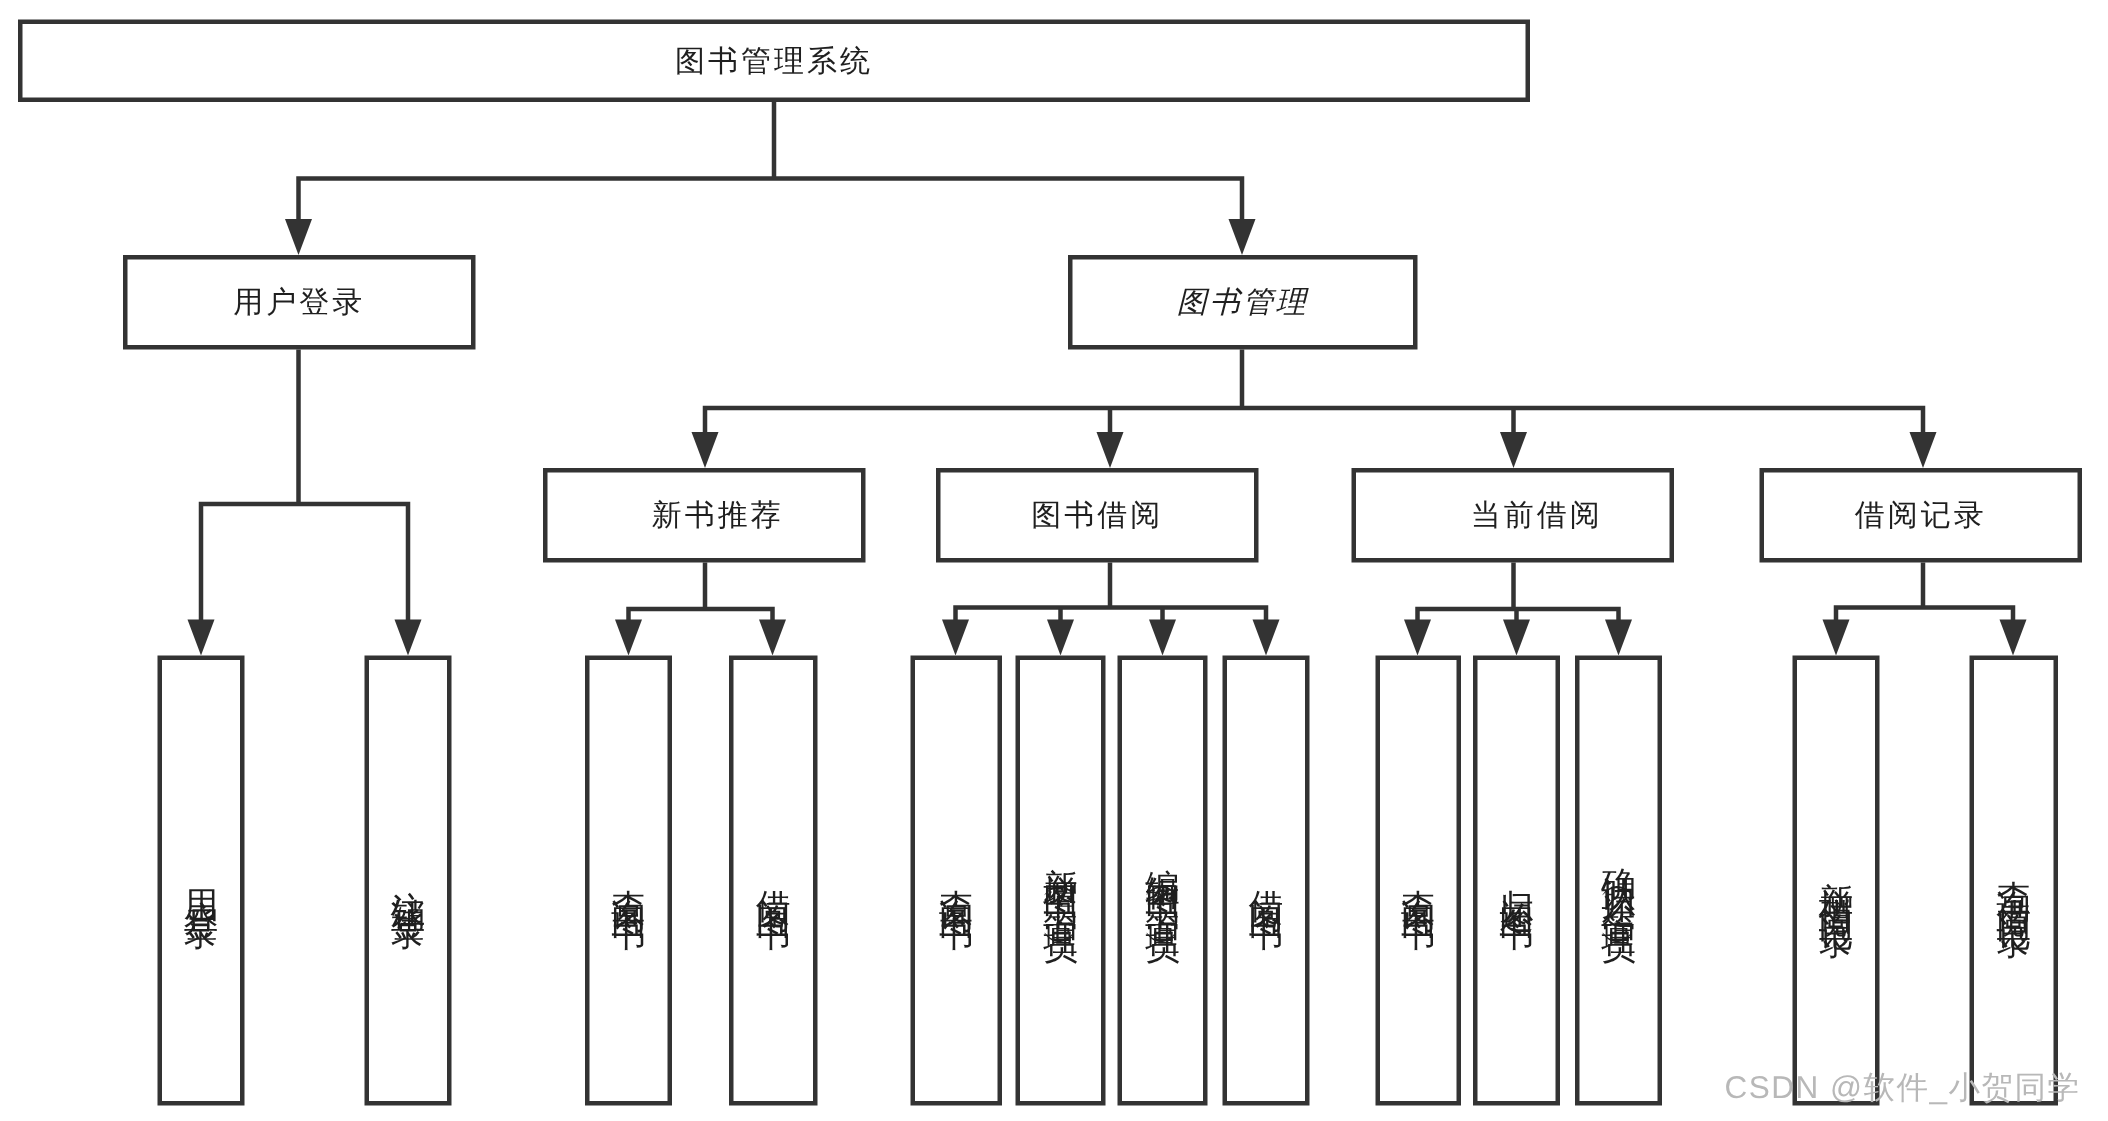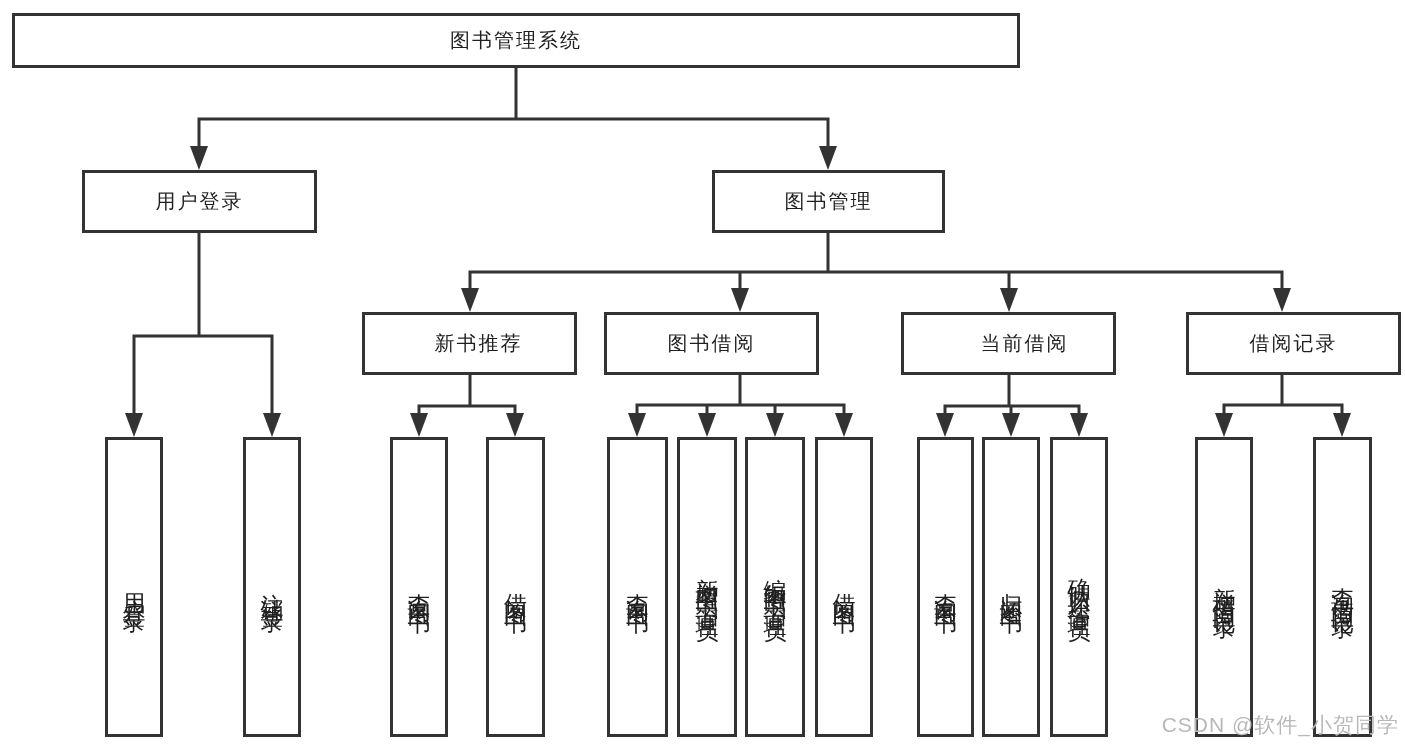--- a/index.html
+++ b/index.html
@@ -30,21 +30,21 @@
   .vbox .vtext {
     writing-mode: vertical-rl;
     text-orientation: mixed;
     font-size: 23px;
     letter-spacing: 6px;
     line-height: 1;
     white-space: nowrap;
   }
   .watermark {
     position: absolute;
-    right: 6px;
+    right: 18px;
     bottom: 8px;
     font-size: 21px;
     letter-spacing: 1px;
     color: #b8b8b8;
     white-space: nowrap;
   }
 </style>
 </head>
 <body>
 
@@ -100,34 +100,34 @@
     </g>
   </svg>
 
   <div class="node hbox" style="left:12px; top:13px; width:1008px; height:55px;">
     <span>图书管理系统</span>
   </div>
 
   <div class="node hbox" style="left:82px; top:170px; width:235px; height:63px;">
     <span>用户登录</span>
   </div>
-  <div class="node hbox" style="left:712px; top:170px; width:233px; height:63px;">
+  <div class="node hbox" style="left:712px; top:170px; width:233px; height:63px;font-style:italic;">
     <span>图书管理</span>
   </div>
 
   <div class="node hbox" style="left:362px; top:312px; width:215px; height:63px;padding-left:18px;">
     <span>新书推荐</span>
   </div>
-  <div class="node hbox" style="left:604px; top:312px; width:215px; height:63px;">
+  <div class="node hbox" style="left:624px; top:312px; width:215px; height:63px;">
     <span>图书借阅</span>
   </div>
   <div class="node hbox" style="left:901px; top:312px; width:215px; height:63px;padding-left:32px;">
     <span>当前借阅</span>
   </div>
-  <div class="node hbox" style="left:1173px; top:312px; width:215px; height:63px;margin-left:13px;">
+  <div class="node hbox" style="left:1173px; top:312px; width:215px; height:63px;">
     <span>借阅记录</span>
   </div>
 
   <div class="node vbox" style="left:105px; top:437px; width:58px; height:300px;">
     <span class="vtext">用户登录</span>
   </div>
   <div class="node vbox" style="left:243px; top:437px; width:58px; height:300px;">
     <span class="vtext">注销登录</span>
   </div>
 

